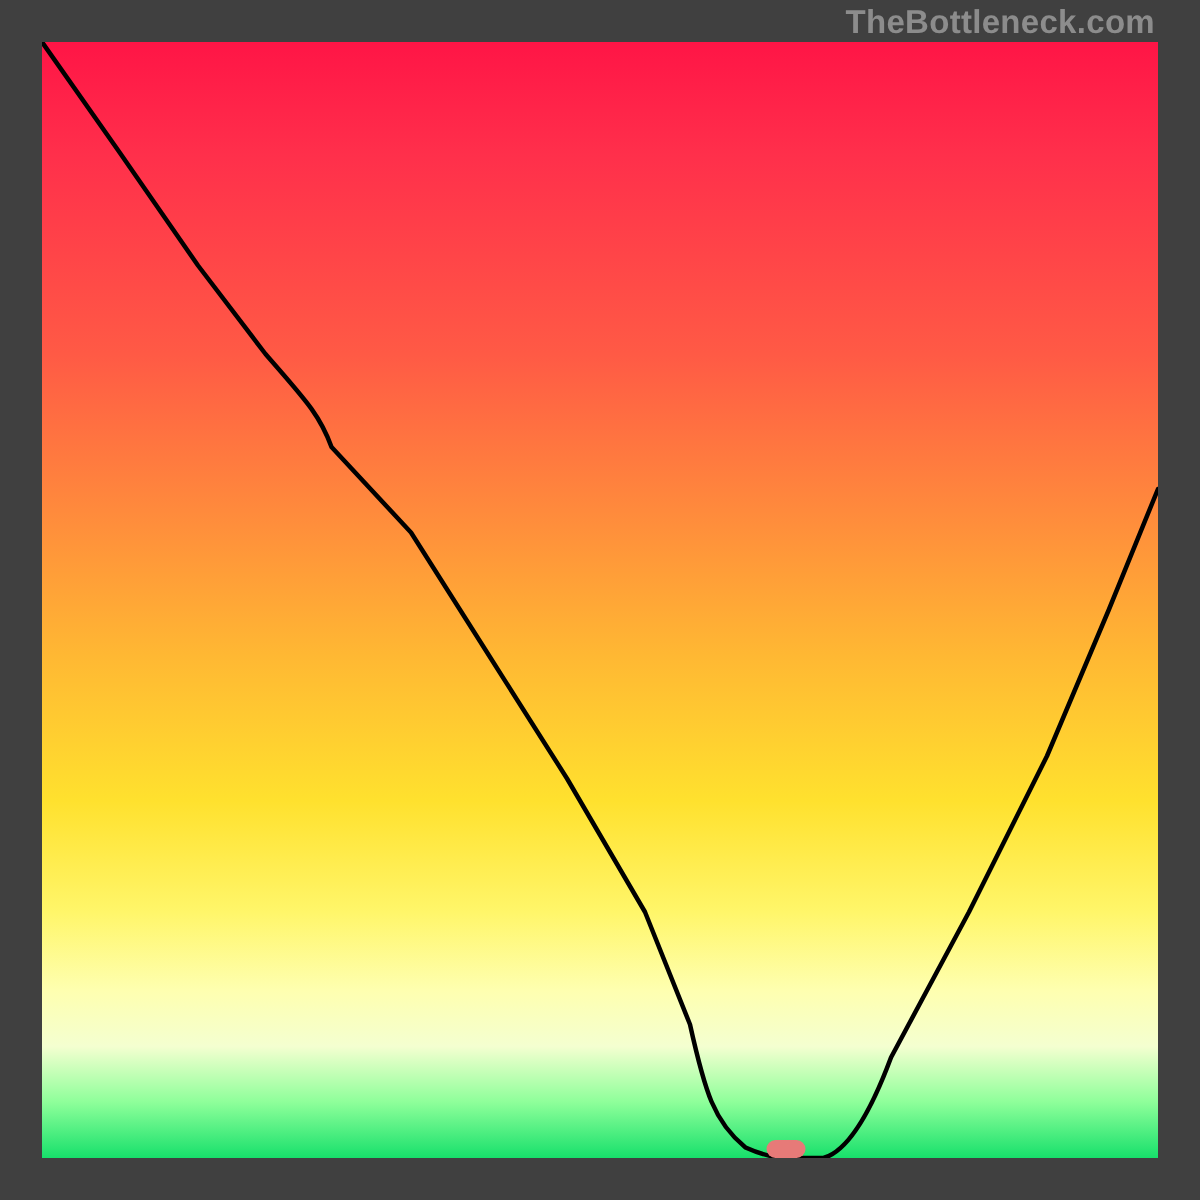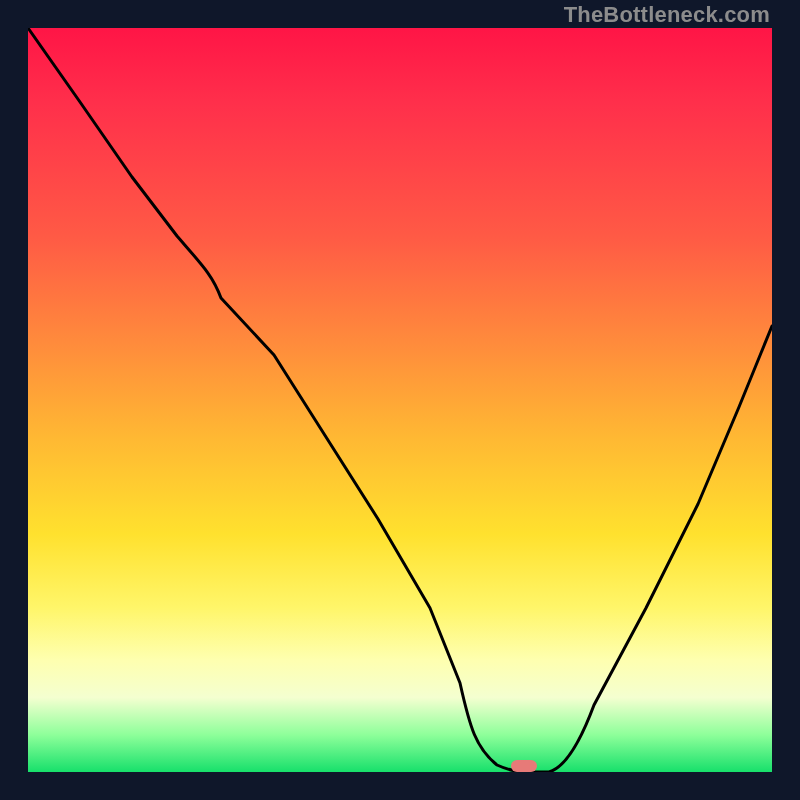--- a/index.html
+++ b/index.html
@@ -10,21 +10,21 @@
     background: #000;
     overflow: hidden;
     font-family: Arial, Helvetica, sans-serif;
   }
   .frame {
     position: absolute;
     left: 0;
     top: 0;
     width: 800px;
     height: 800px;
-    background: #0f172a;
+    background: #404040;
   }
   .plot {
     position: absolute;
     left: 28px;
     top: 28px;
     width: 744px;
     height: 744px;
     
     background: linear-gradient(
       to bottom,

